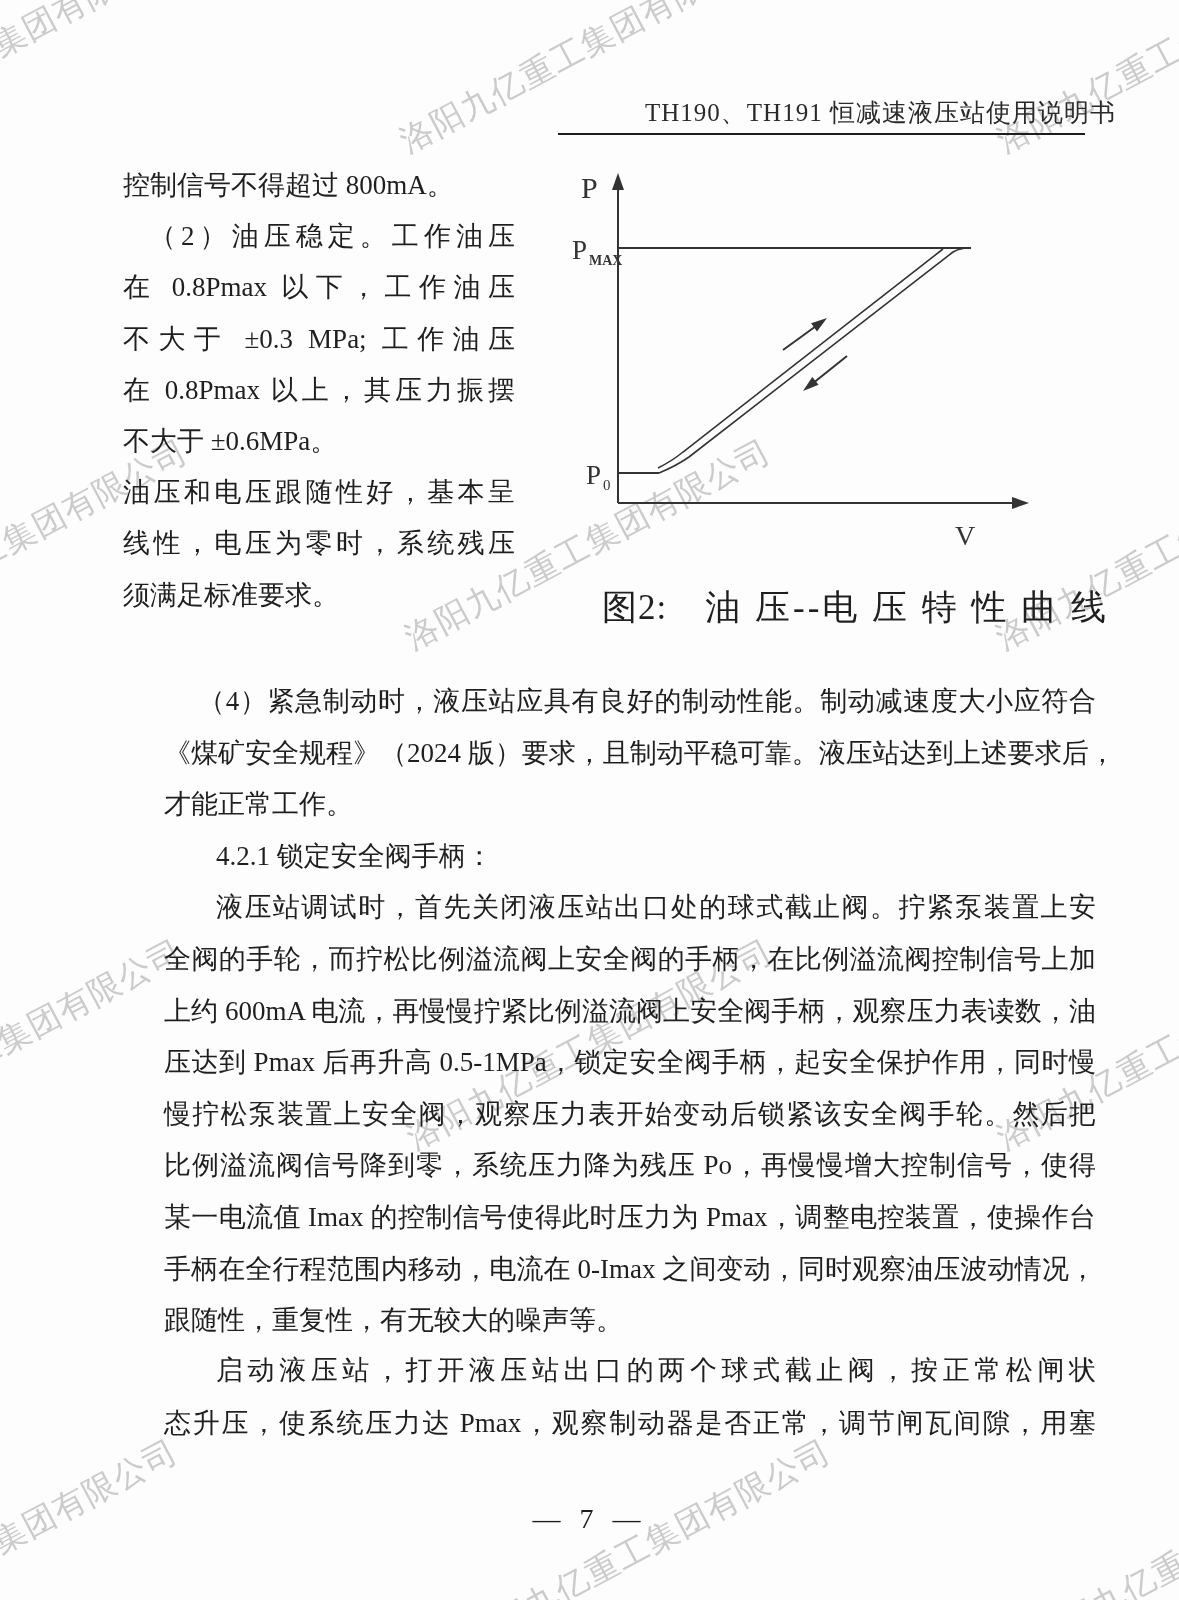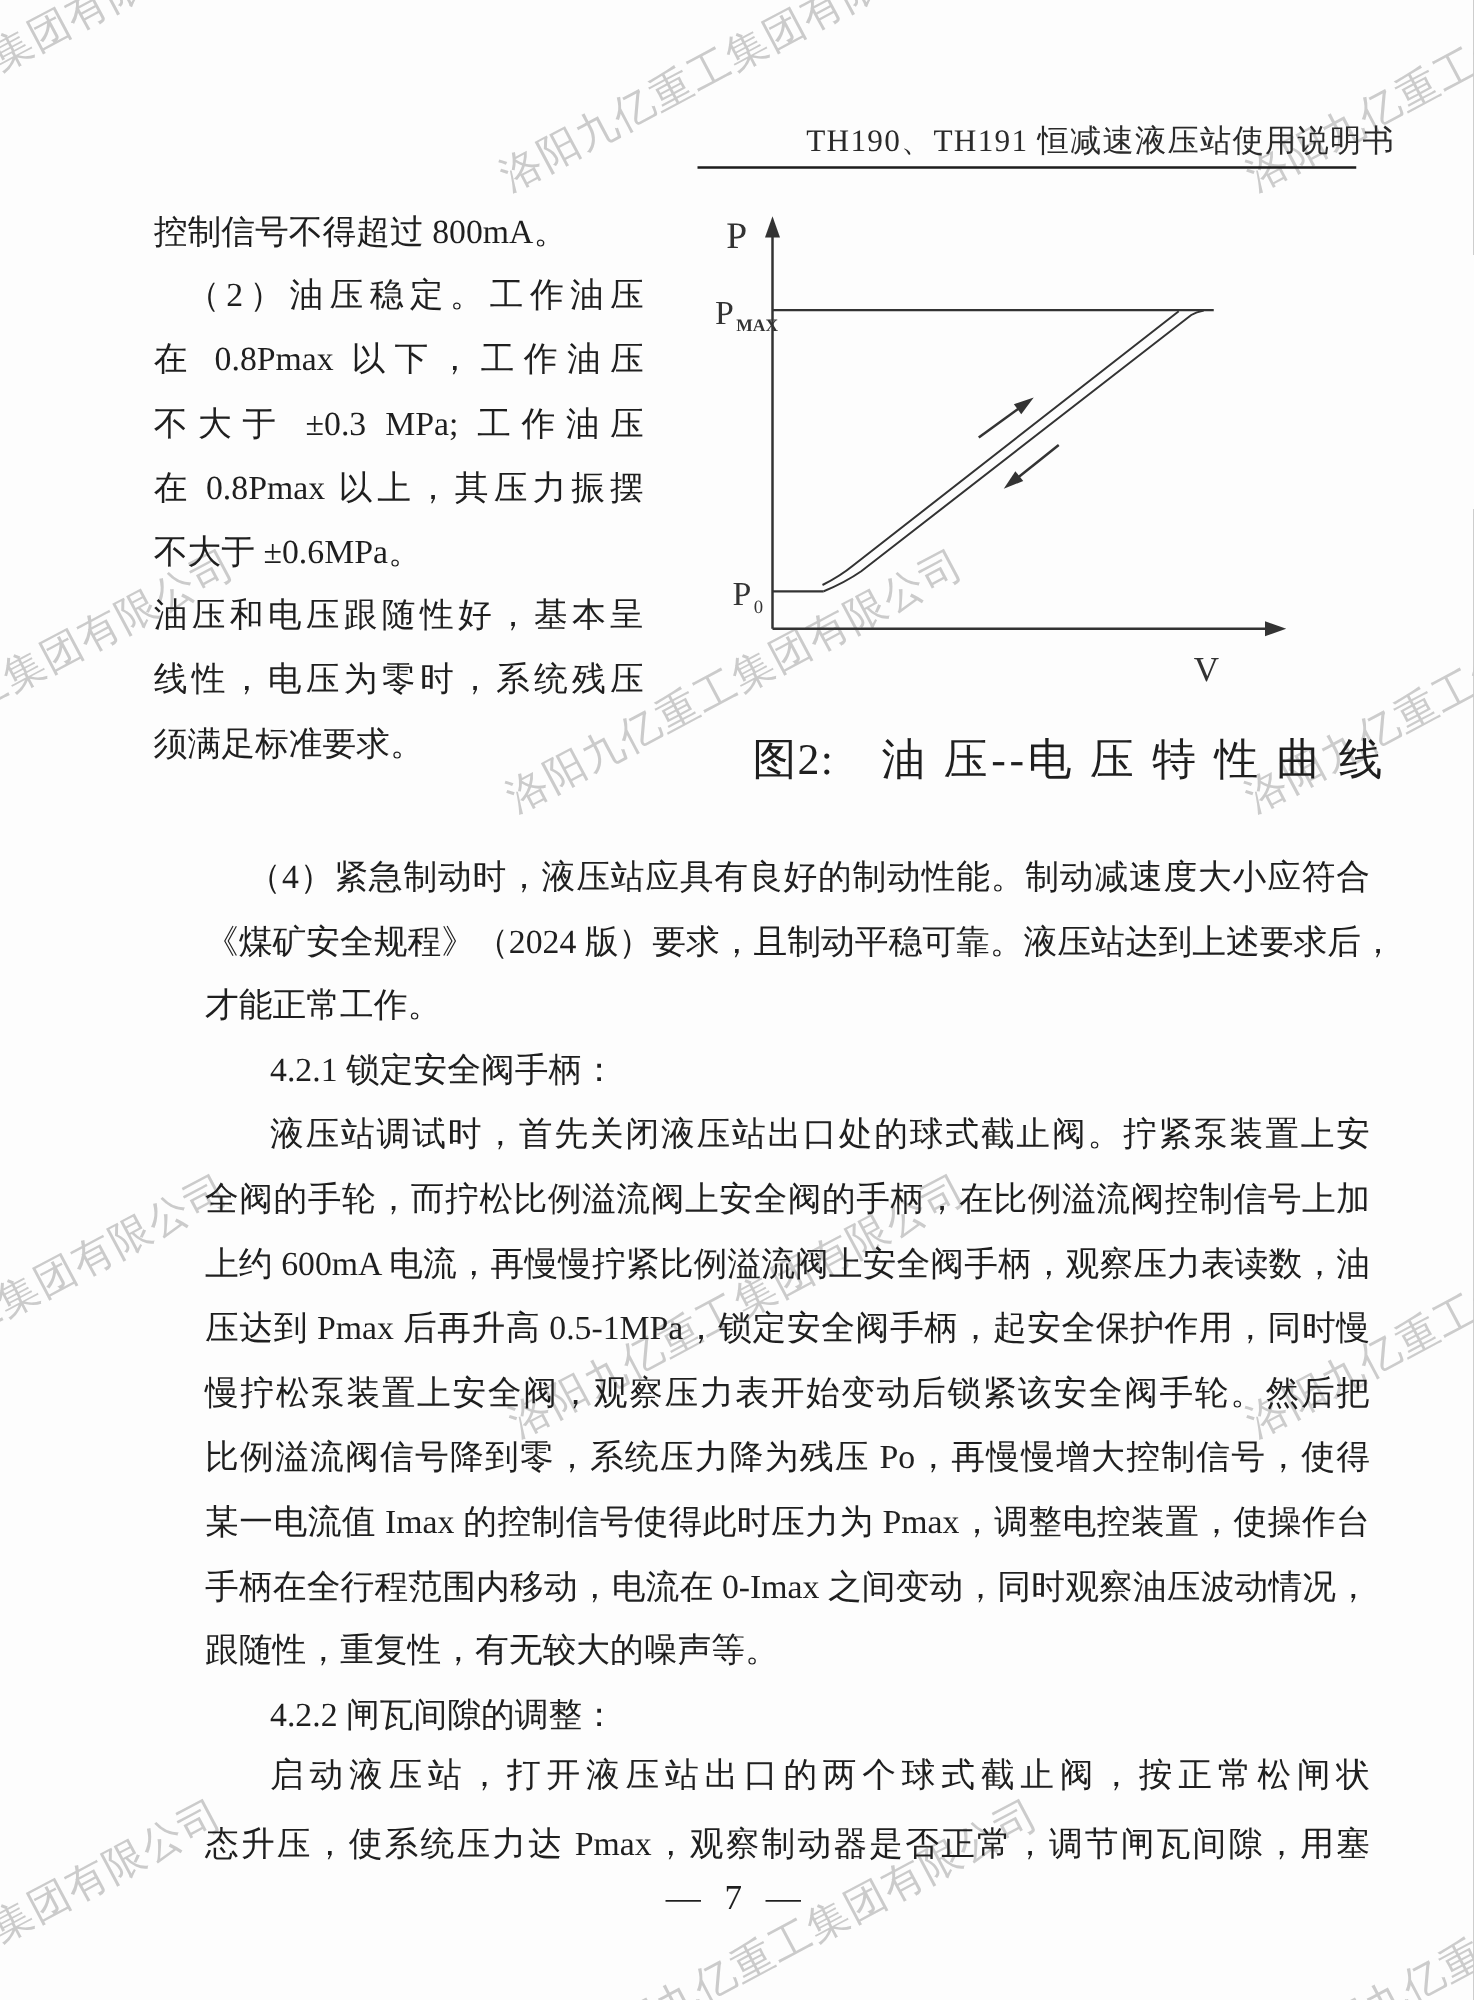--- a/index.html
+++ b/index.html
@@ -137,21 +137,20 @@
         <div class="line short" style="text-indent: 52px;">4.2.1 锁定安全阀手柄：</div>
         <div class="line" style="text-indent: 52px;">液压站调试时，首先关闭液压站出口处的球式截止阀。拧紧泵装置上安</div>
         <div class="line">全阀的手轮，而拧松比例溢流阀上安全阀的手柄，在比例溢流阀控制信号上加</div>
         <div class="line">上约 600mA 电流，再慢慢拧紧比例溢流阀上安全阀手柄，观察压力表读数，油</div>
         <div class="line">压达到 Pmax 后再升高 0.5-1MPa，锁定安全阀手柄，起安全保护作用，同时慢</div>
         <div class="line">慢拧松泵装置上安全阀，观察压力表开始变动后锁紧该安全阀手轮。然后把</div>
         <div class="line">比例溢流阀信号降到零，系统压力降为残压 Po，再慢慢增大控制信号，使得</div>
         <div class="line">某一电流值 Imax 的控制信号使得此时压力为 Pmax，调整电控装置，使操作台</div>
         <div class="line">手柄在全行程范围内移动，电流在 0-Imax 之间变动，同时观察油压波动情况，</div>
         <div class="line short">跟随性，重复性，有无较大的噪声等。</div>
-        <div class="line short" style="text-indent: 52px;">4.2.2 闸瓦间隙的调整：</div>
         <div class="line" style="text-indent: 52px; font-family: Liberation Mono, monospace;">启动液压站，打开液压站出口的两个球式截止阀，按正常松闸状</div>
         <div class="line">态升压，使系统压力达 Pmax，观察制动器是否正常，调节闸瓦间隙，用塞</div>
       </div>
 
     <div class="footer">
       <span>— 7 —</span>
     </div>
 
   </div>
 </div>

